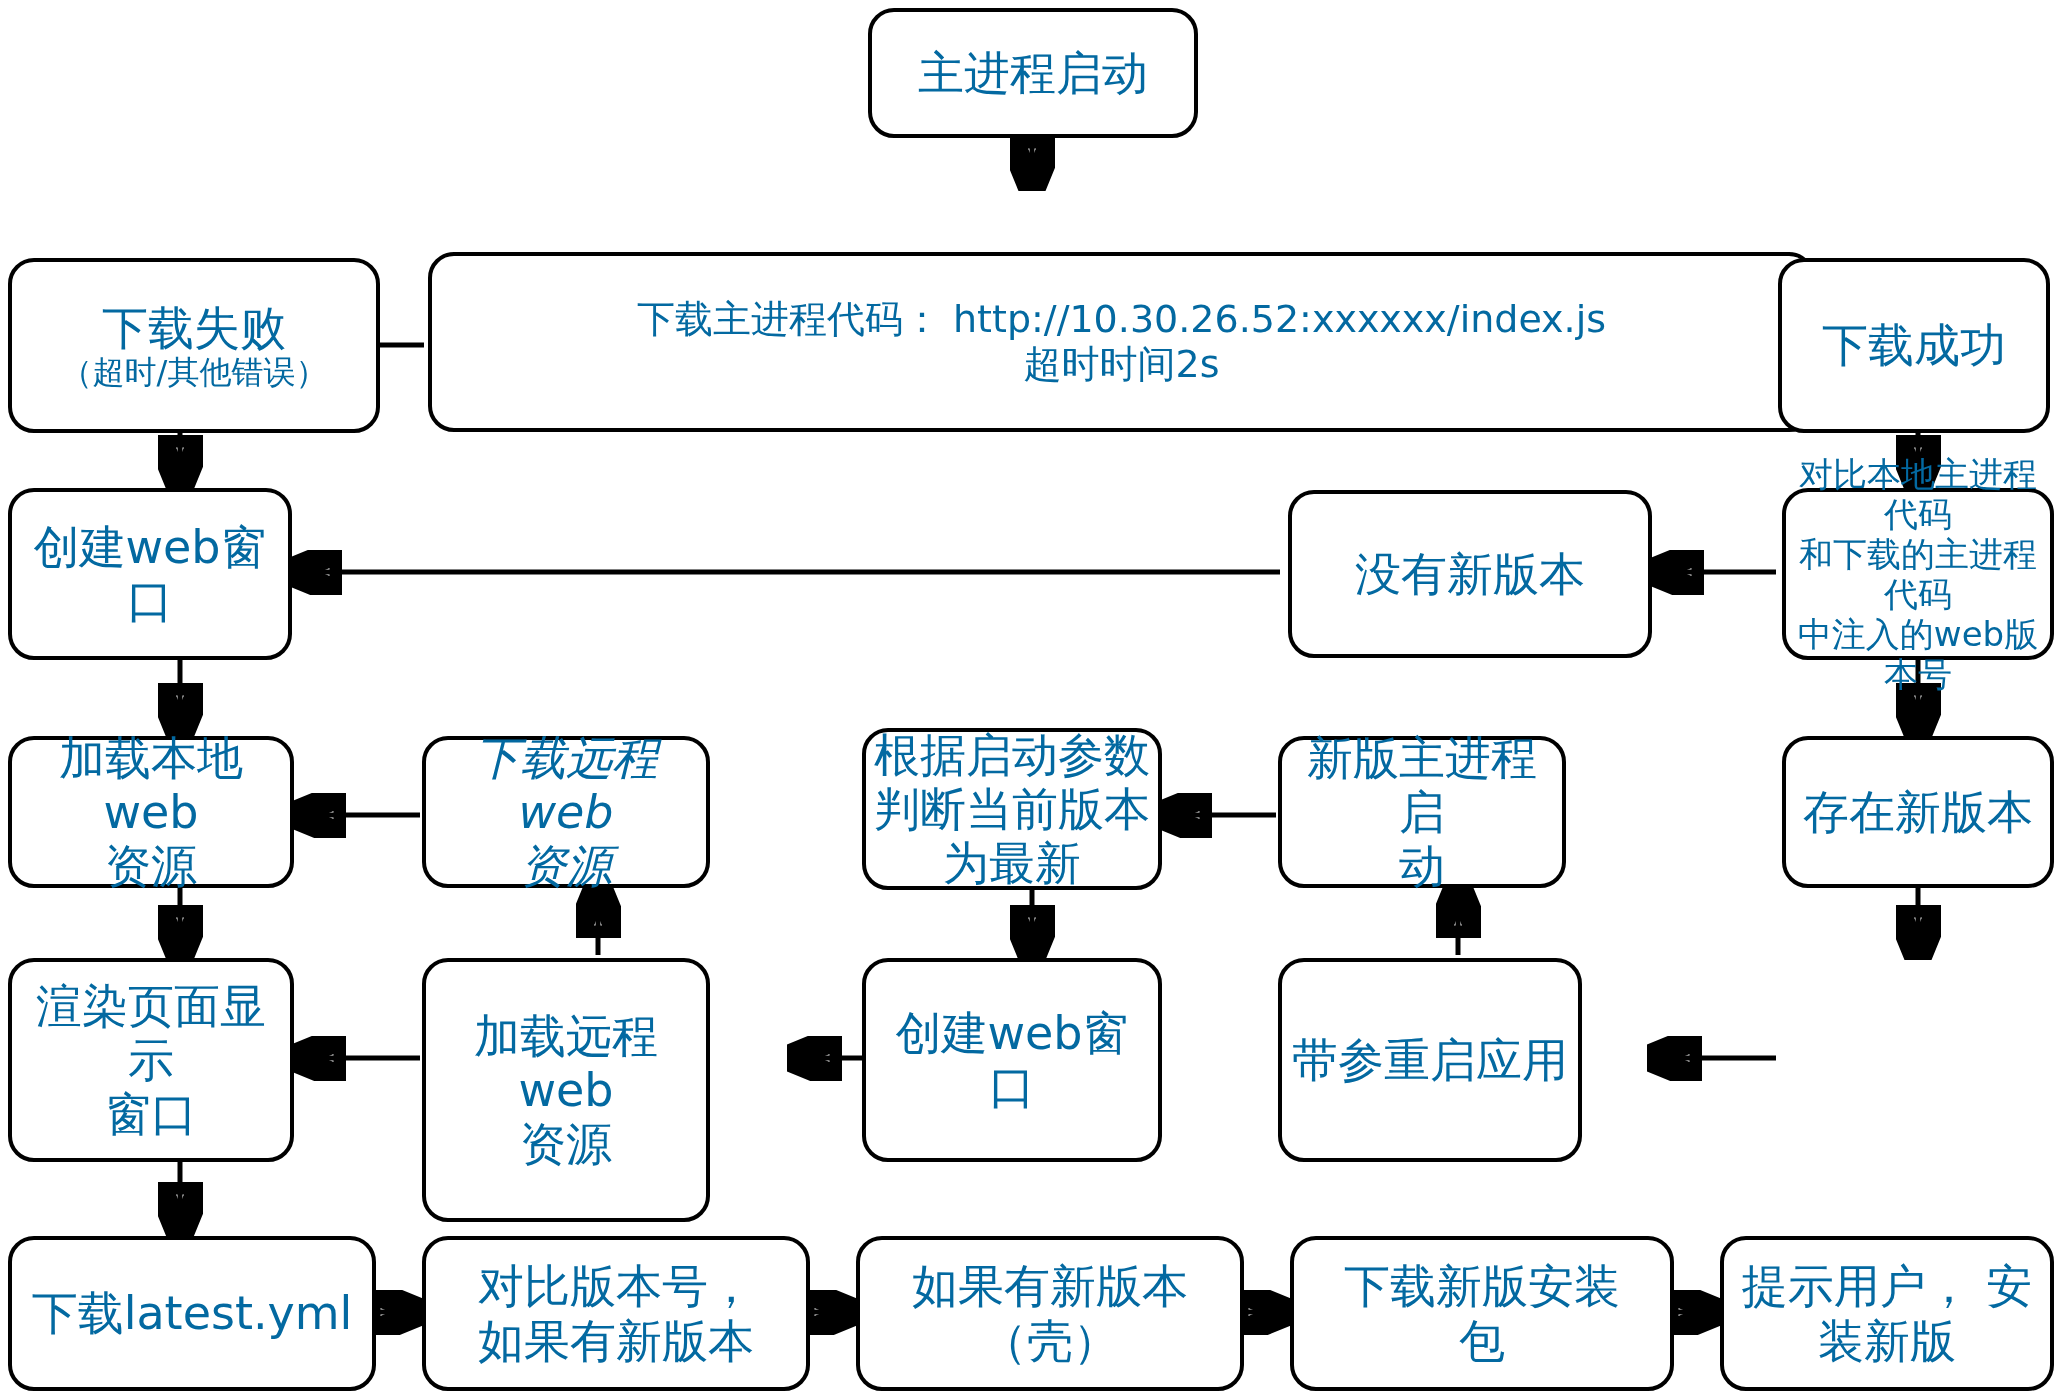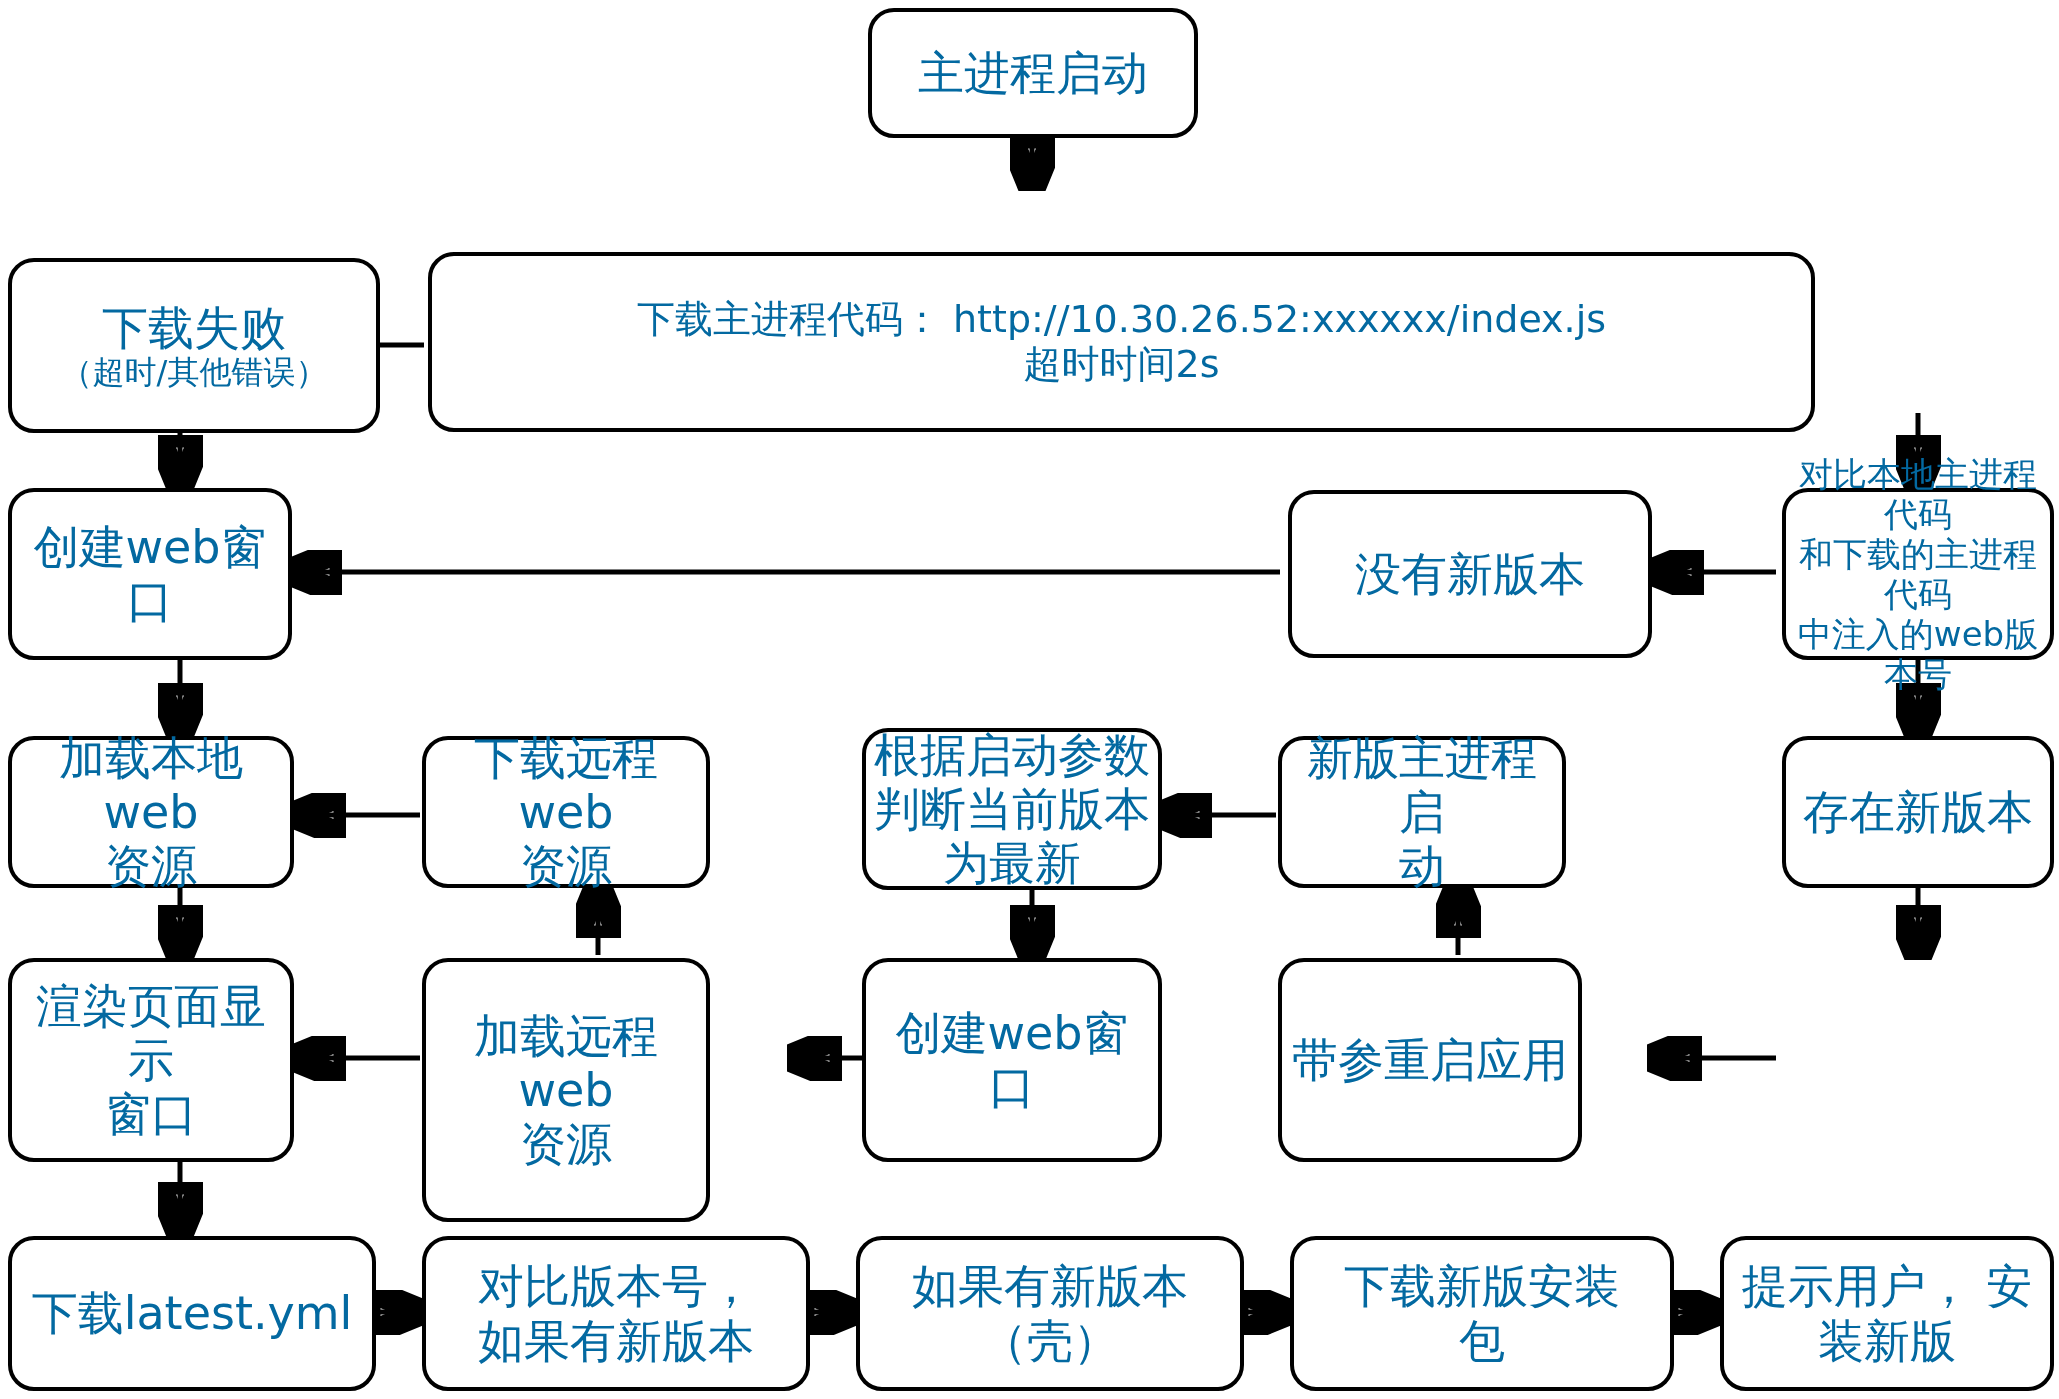--- a/index.html
+++ b/index.html
@@ -93,41 +93,44 @@
   <div class="node" style="left:8px;top:258px;width:372px;height:175px;flex-direction:column;">
     <span class="t">下载失败</span>
     <span class="sub2">（超时/其他错误）</span>
   </div>
 
   <div class="node small" style="left:428px;top:252px;width:1387px;height:180px;flex-direction:column;">
     <span class="t">下载主进程代码： http://10.30.26.52:xxxxxx/index.js</span>
     <span class="t">超时时间2s</span>
   </div>
 
+  <div class="node" style="left:1778px;top:258px;width:272px;height:175px;">
+    <span class="t">下载成功</span>
+  </div>
 
   <div class="node" style="left:8px;top:488px;width:284px;height:172px;">
     <span class="t">创建web窗口</span>
   </div>
 
   <div class="node" style="left:1288px;top:490px;width:364px;height:168px;">
     <span class="t">没有新版本</span>
   </div>
 
   <div class="node tiny" style="left:1782px;top:488px;width:272px;height:172px;">
     <span class="t">对比本地主进程代码
 和下载的主进程代码
 中注入的web版本号</span>
   </div>
 
   <div class="node" style="left:8px;top:736px;width:286px;height:152px;">
     <span class="t">加载本地web
 资源</span>
   </div>
 
-  <div class="node" style="left:422px;top:736px;width:288px;height:152px;">
+  <div class="node" style="left:422px;top:736px;width:288px;height:152px;font-style:italic;">
     <span class="t">下载远程web
 资源</span>
   </div>
 
   <div class="node" style="left:862px;top:728px;width:300px;height:162px;">
     <span class="t">根据启动参数
 判断当前版本
 为最新</span>
   </div>
 

